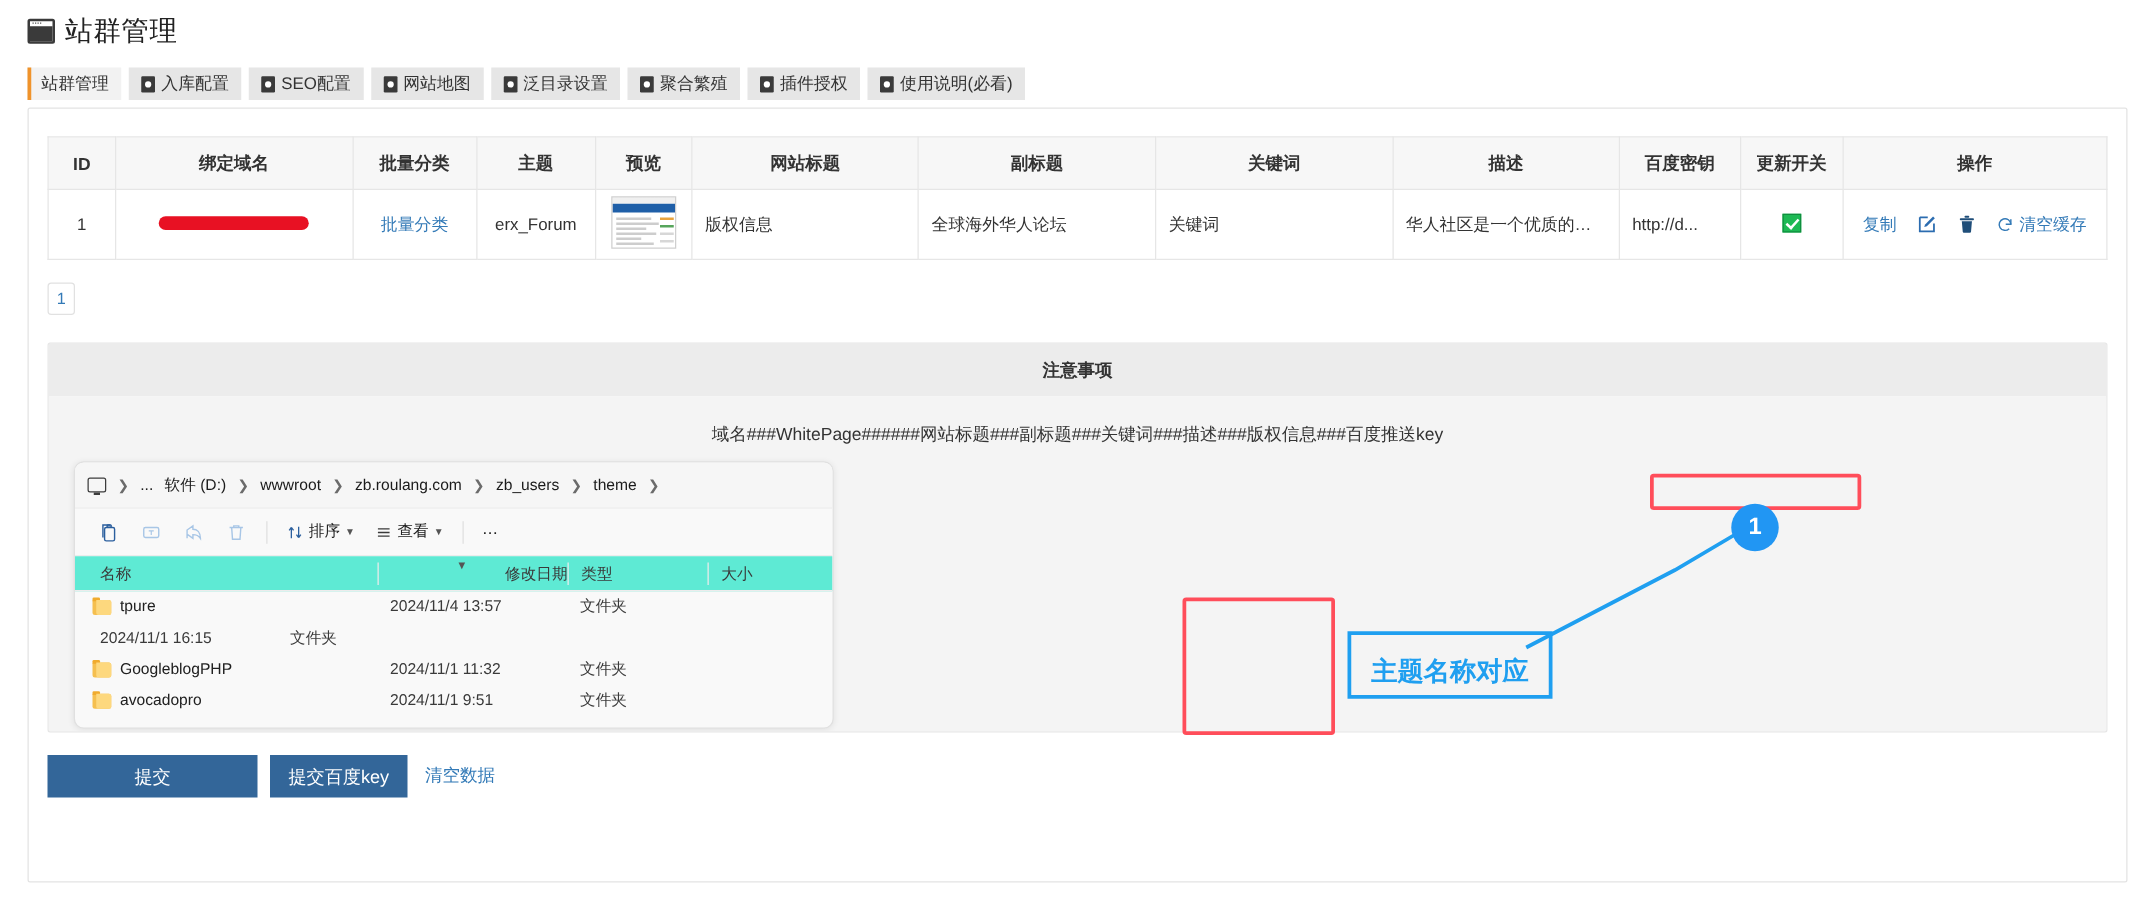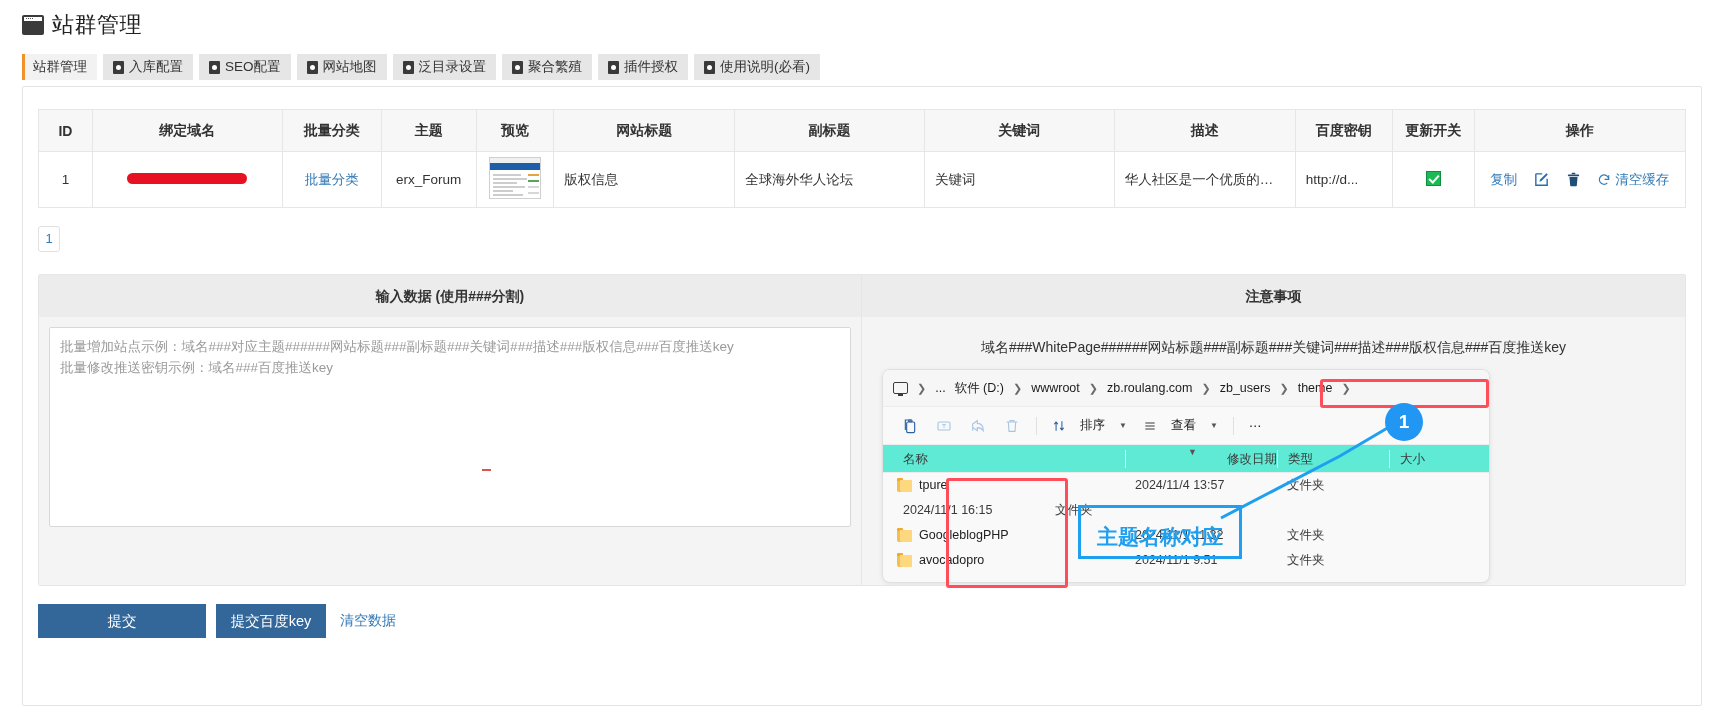--- a/index.html
+++ b/index.html
@@ -233,21 +233,21 @@
     content: ""; position: absolute; left: 4px; top: 11px; width: 5px; height: 2px; background: #3c3c3c;
   }
   .exp-toolbar {
     display: flex; align-items: center; gap: 0;
     height: 38px; padding: 0 10px;
     background: #f9f9f9;
     border-bottom: 1px solid #ececec;
   }
   .tb-item { width: 34px; text-align: center; cursor: pointer; line-height: 0; }
   .tb-div { width: 1px; height: 18px; background: #e0e0e0; margin: 0 7px; }
-  .tb-text { display: inline-flex; align-items: center; gap: 14px; padding: 0 8px; cursor: pointer; }
+  .tb-text { display: inline-flex; align-items: center; gap: 4px; padding: 0 8px; cursor: pointer; }
   .chev { font-size: 8px; color: #555; }
 
   .exp-cols {
     display: flex; height: 28px; align-items: center;
     border-bottom: 1px solid #ececec;
     color: #3a3a3a;
     background: #5eead4;
     padding-left: 10px;
   }
   .exp-cols .c { border-left: 1px solid #ececec; padding-left: 10px; height: 18px; line-height: 18px; }
@@ -435,28 +435,20 @@
         </tr>
       </tbody>
     </table>
 
     <div class="pager">
       <span class="pg">1</span>
     </div>
 
     <div class="split">
 
-      <div class="col left">
-        <div class="col-head">输入数据 (使用###分割)</div>
-        <div class="col-body">
-          <textarea class="data-input" placeholder="批量增加站点示例：域名###对应主题######网站标题###副标题###关键词###描述###版权信息###百度推送key
-批量修改推送密钥示例：域名###百度推送key" style=""></textarea>
-          <span class="caret-mark"></span>
-        </div>
-      </div>
 
       <div class="col">
         <div class="col-head">注意事项</div>
         <div class="col-body">
           <div class="notice-line">域名###WhitePage######网站标题###副标题###关键词###描述###版权信息###百度推送key</div>
 
           <div class="explorer">
 
             <div class="exp-crumb">
               <span class="monitor-icon"></span>

